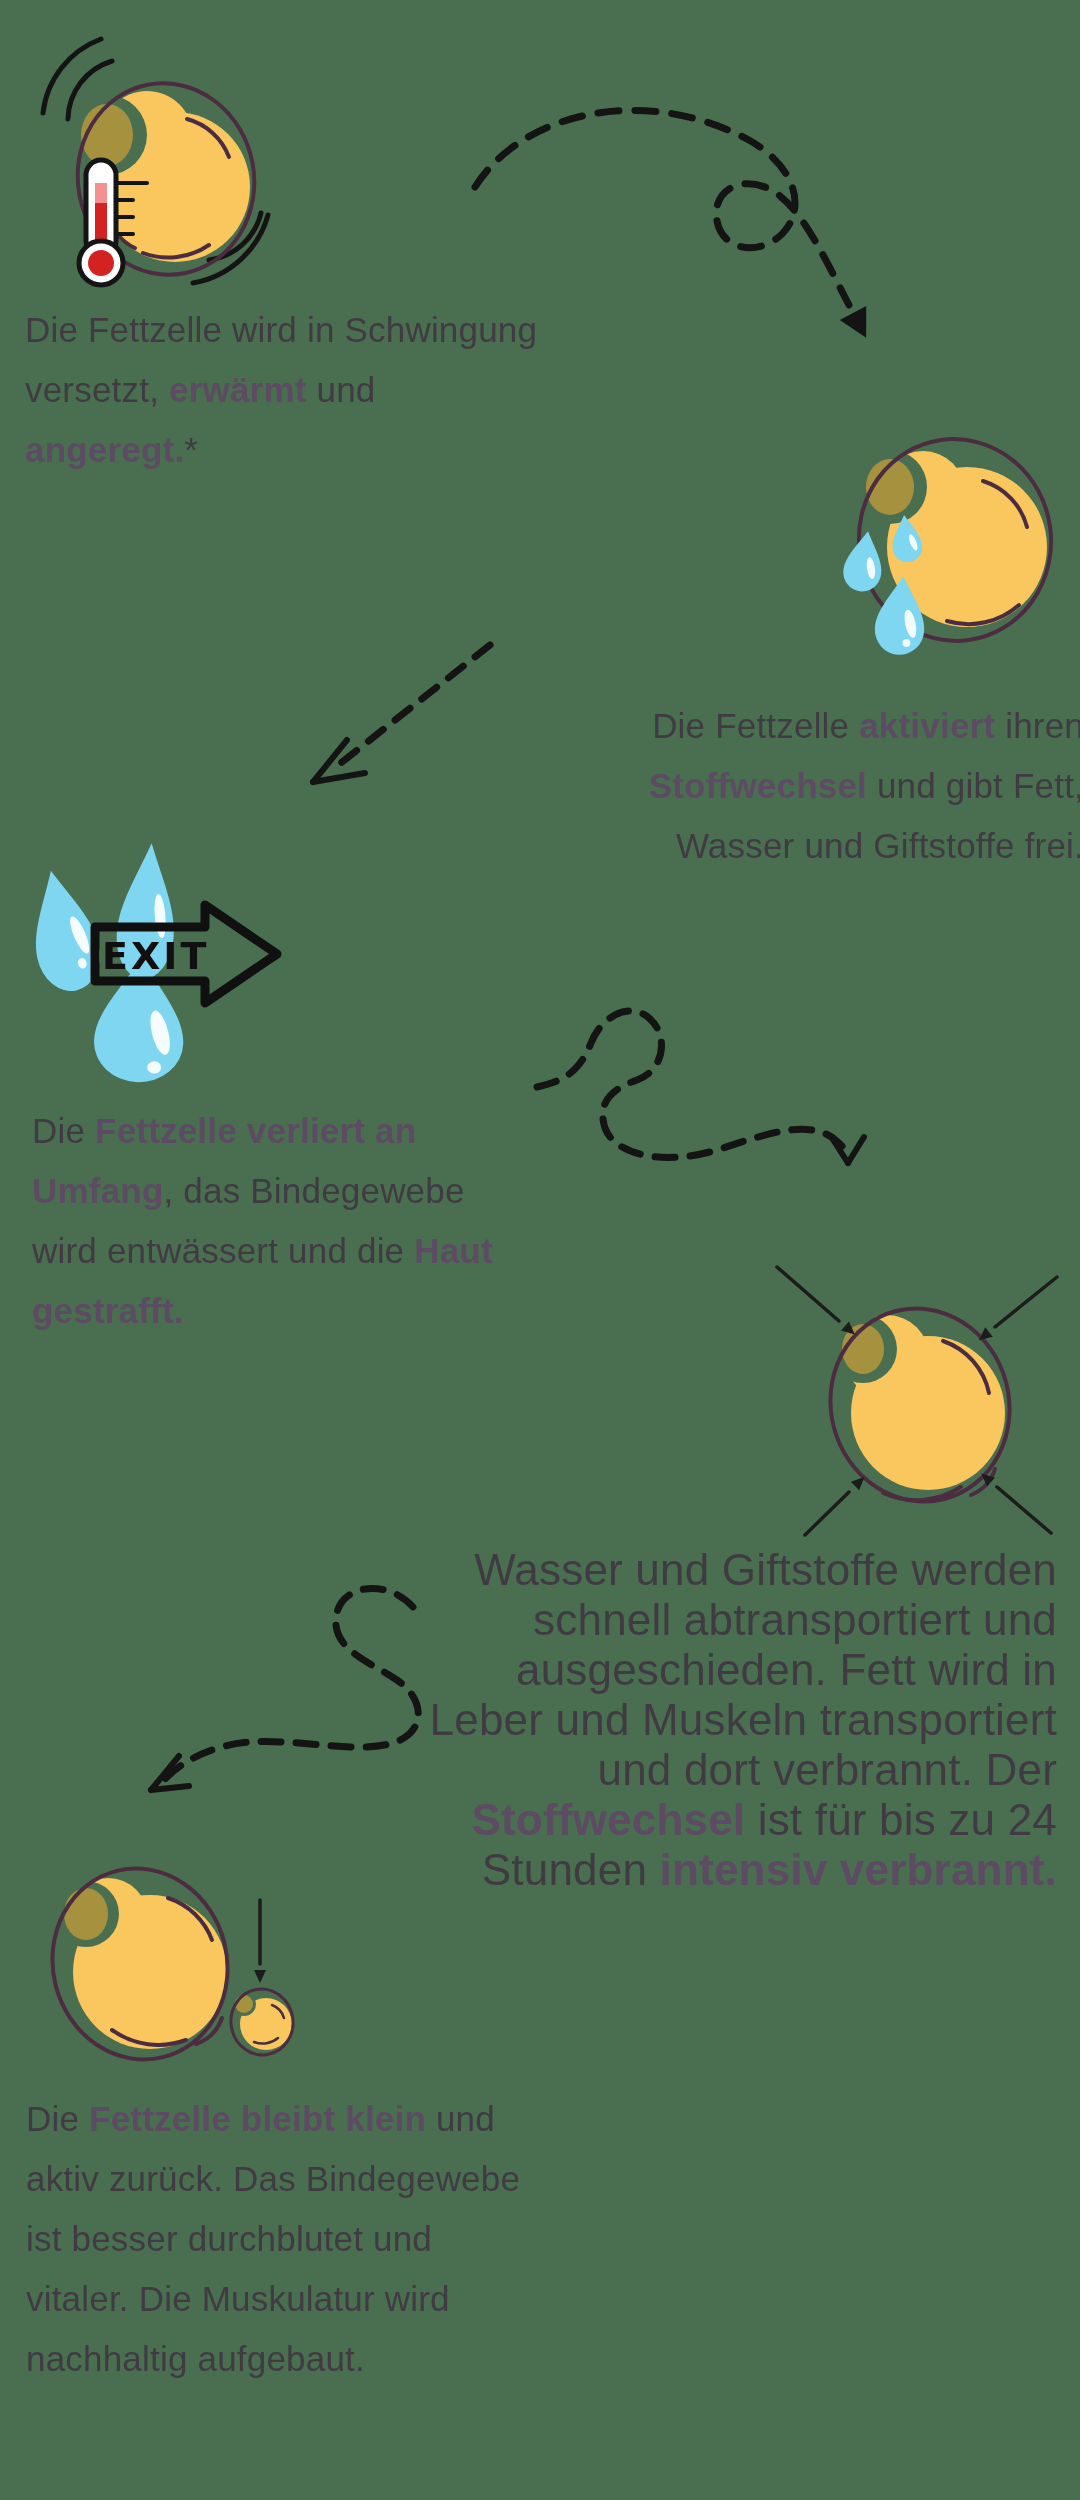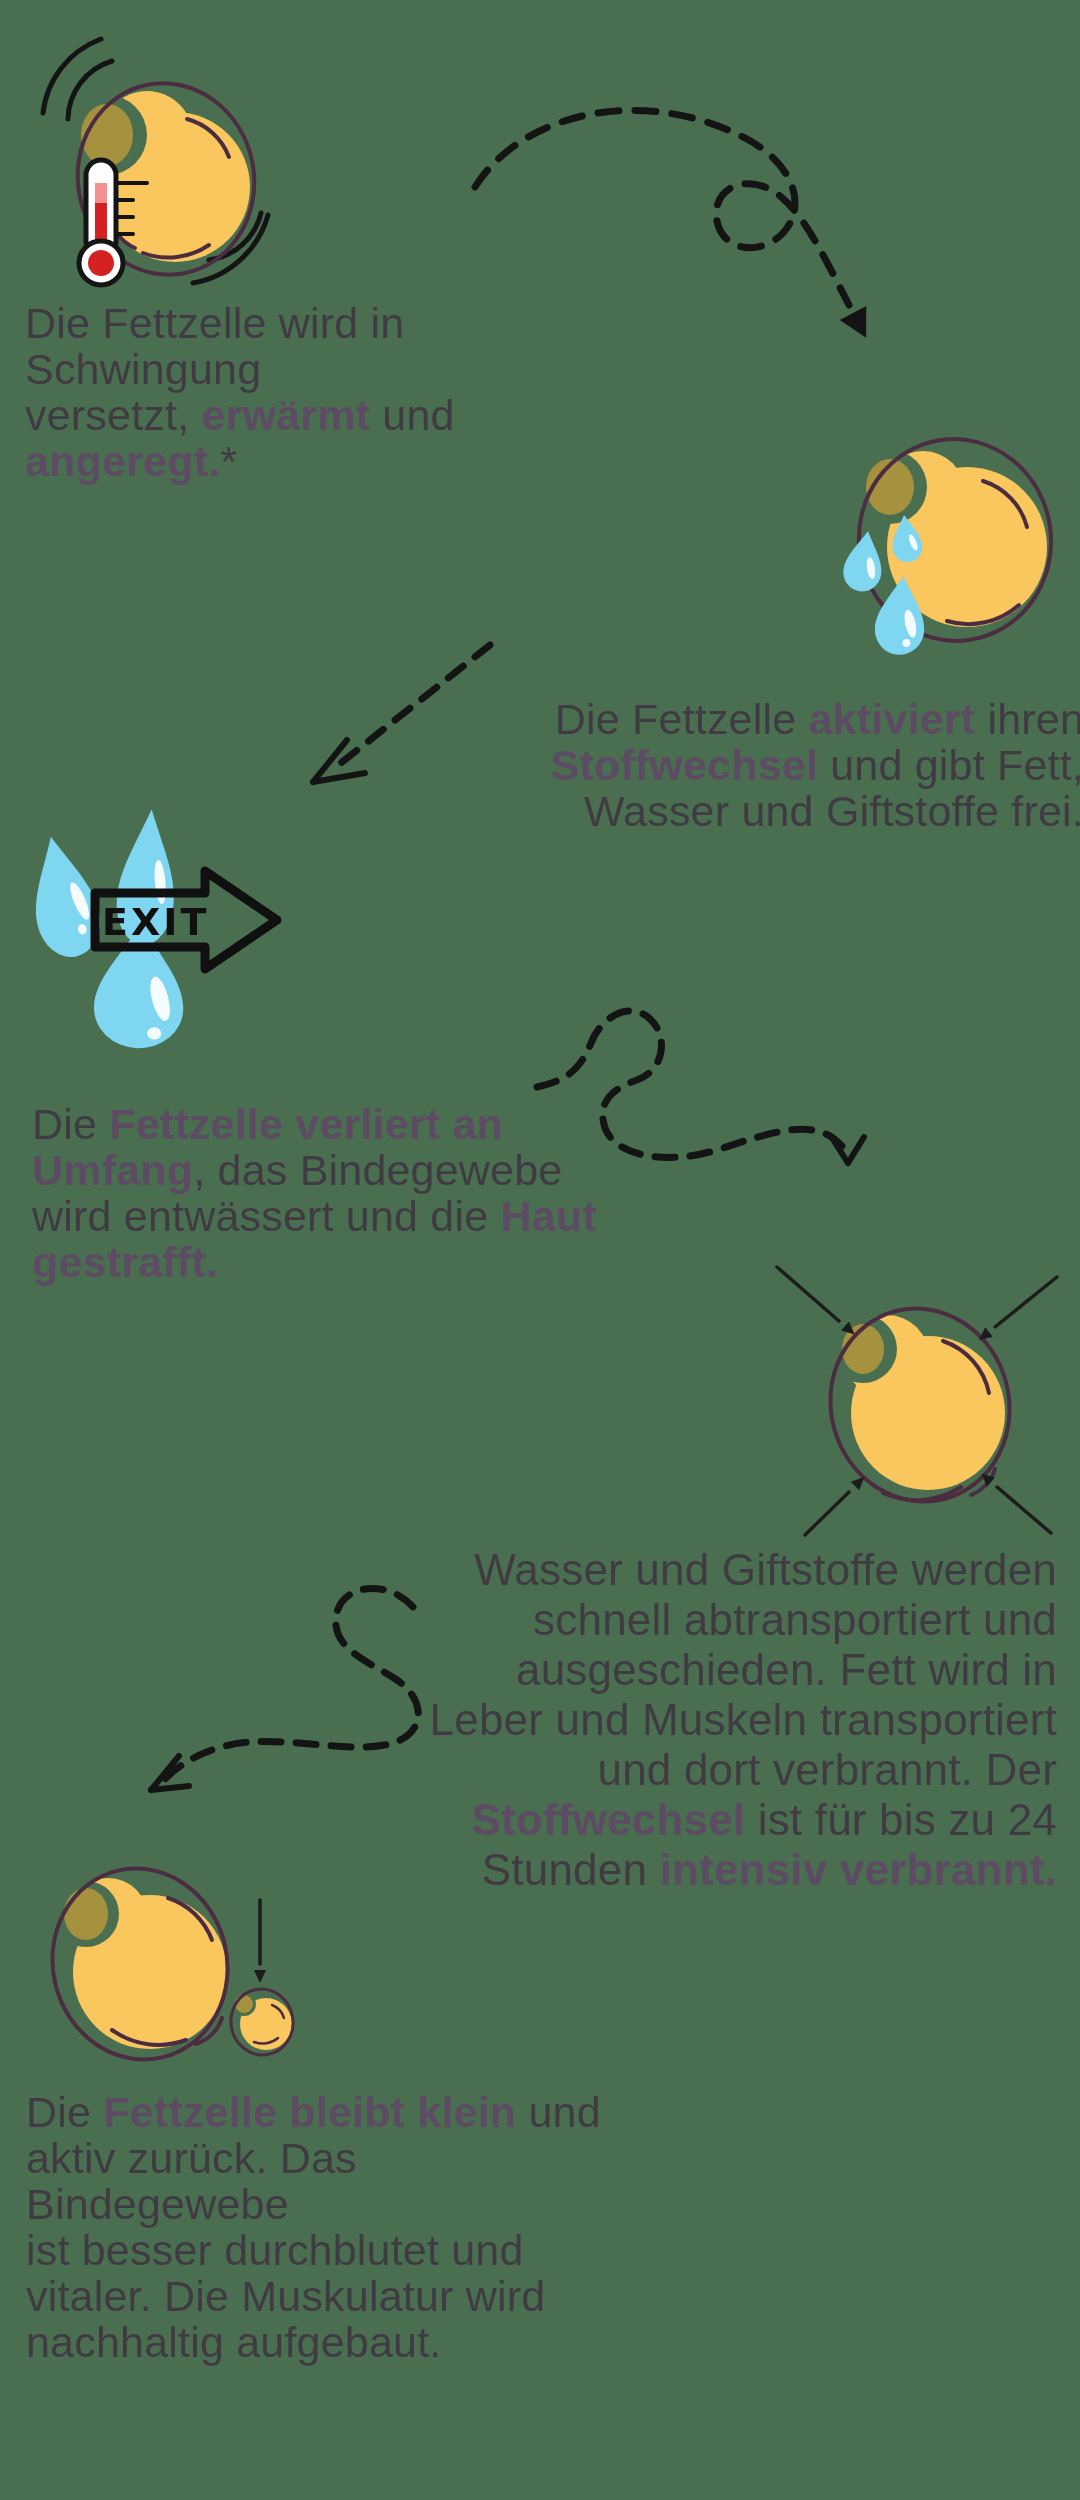--- a/index.html
+++ b/index.html
@@ -6,22 +6,22 @@
   .canvas{
     position:relative;
     width:1080px;height:2500px;
     background:var(--bg,#4a6f50);
     overflow:hidden;
     font-family:"Liberation Sans", sans-serif;
   }
   .abs{position:absolute;}
   .txt{
     color:var(--ink,#403b43);
-    font-size:43px;
-    line-height:46px;
+    font-size:35px;
+    line-height:60px;
     font-weight:500;
     white-space:pre-line;
     letter-spacing:.2px;
   }
   .txt .hl{color:var(--hl,#5d4a63);font-weight:bold;text-align:center;}
   .txt.right{text-align:right;}
   .txt.big{font-size:44px;line-height:50px;}
   svg{display:block;overflow:visible;}
 </style>
 </head>
@@ -112,21 +112,21 @@
   <div class="abs" style="left:285px;top:620px;width:225px;height:190px">
     <svg viewBox="0 0 225 190" width="225" height="190">
       <path d="M205,25 L52,146" style="fill:none;stroke:var(--arrow);stroke-width:7;stroke-linecap:round;stroke-dasharray:19 15"></path>
       <g style="stroke:var(--arrow);stroke-width:6;stroke-linecap:round;fill:none">
         <path d="M62,120 L28,162"></path>
         <path d="M28,162 L80,153"></path>
       </g>
     </svg>
   </div>
 
-  <div class="abs" style="left:25px;top:808px;width:285px;height:275px">
+  <div class="abs" style="left:25px;top:842px;width:285px;height:275px">
     <svg viewBox="0 0 285 275" width="285" height="275">
       <g transform="translate(41,100) rotate(-12) scale(1.65,2.02)">
         <path d="M0,-36 C9,-20 19,-8 19,5 A19,19.5 0 1 1 -19,5 C-19,-8 -9,-20 0,-36 Z" style="fill:var(--drop)"></path>
         <ellipse cx="9" cy="-2" rx="3.5" ry="10" transform="rotate(-14 9 -2)" style="fill:var(--dropHi);opacity:.92"></ellipse>
         <circle cx="7" cy="12" r="2.6" style="fill:var(--dropHi);opacity:.92"></circle>
       </g>
       <g transform="translate(121,82) rotate(4) scale(1.5,2.25)">
         <path d="M0,-36 C9,-20 19,-8 19,5 A19,19.5 0 1 1 -19,5 C-19,-8 -9,-20 0,-36 Z" style="fill:var(--drop)"></path>
         <ellipse cx="9" cy="-4" rx="3.5" ry="10" transform="rotate(-14 9 -4)" style="fill:var(--dropHi);opacity:.92"></ellipse>
       </g>

